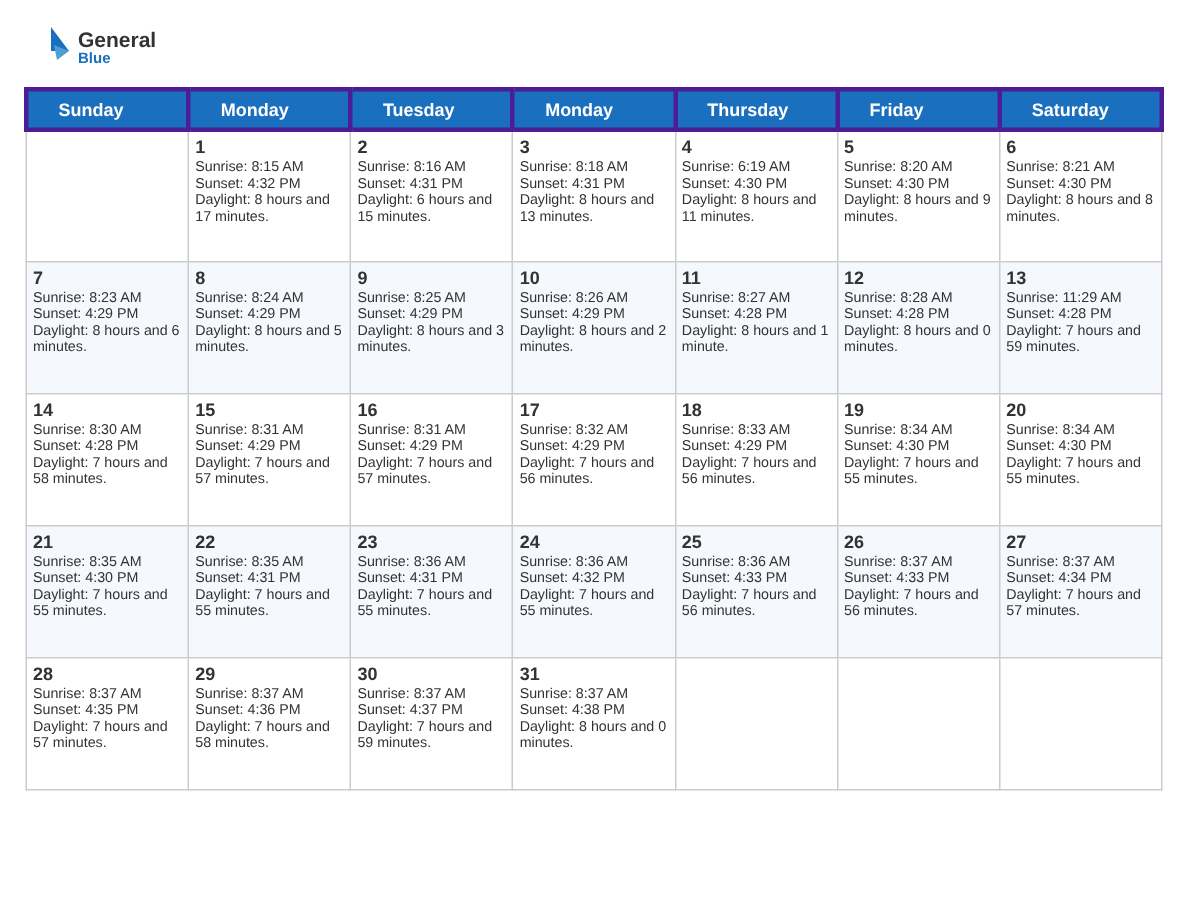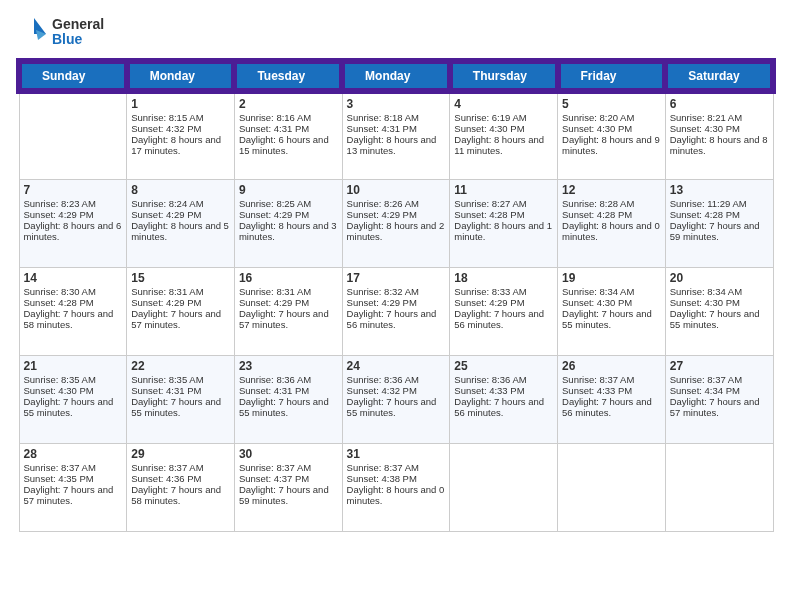--- a/index.html
+++ b/index.html
@@ -44,21 +44,21 @@
       border-collapse: collapse;
       flex: 1;
       table-layout: fixed;
     }
     .calendar thead th {
       background: #1a6fbe;
       color: #fff;
       font-size: 12px;
       padding: 5px 20px;
       text-align: left;
-      border: 6px solid #4c1d95;
+      border: 3px solid #4c1d95;
     }
     .calendar tbody td {
       vertical-align: top;
       border: 1px solid #ccc;
       padding: 3px 4px;
       font-size: 9.5px;
       color: #333;
       height: 88px;
     }
     .day-number {
@@ -86,21 +86,21 @@
 <div class="page">
   <div class="header">
     <div class="logo">
     <div style="display:flex;align-items:center;gap:4px;">
       <svg width="32" height="32" viewBox="0 0 32 32">
         <polygon points="18,2 30,18 18,18" fill="#1a6fbe"></polygon>
         <polygon points="20,14 30,18 22,24" fill="#4a9fd4"></polygon>
       </svg>
       <div>
         <div style="font-size:14px;font-weight:bold;color:#333;line-height:1.1">General</div>
-        <div style="font-size:14px;font-weight:bold;color:#1a6fbe;line-height:1.1">Blue</div>
+        <div style="font-size:10px;font-weight:bold;color:#1a6fbe;line-height:1.1">Blue</div>
       </div>
     </div>
   </div>
     <div class="title-block">
       <div class="month-title"></div>
       <div class="location"></div>
     </div>
   </div>
 
   <table class="calendar">

